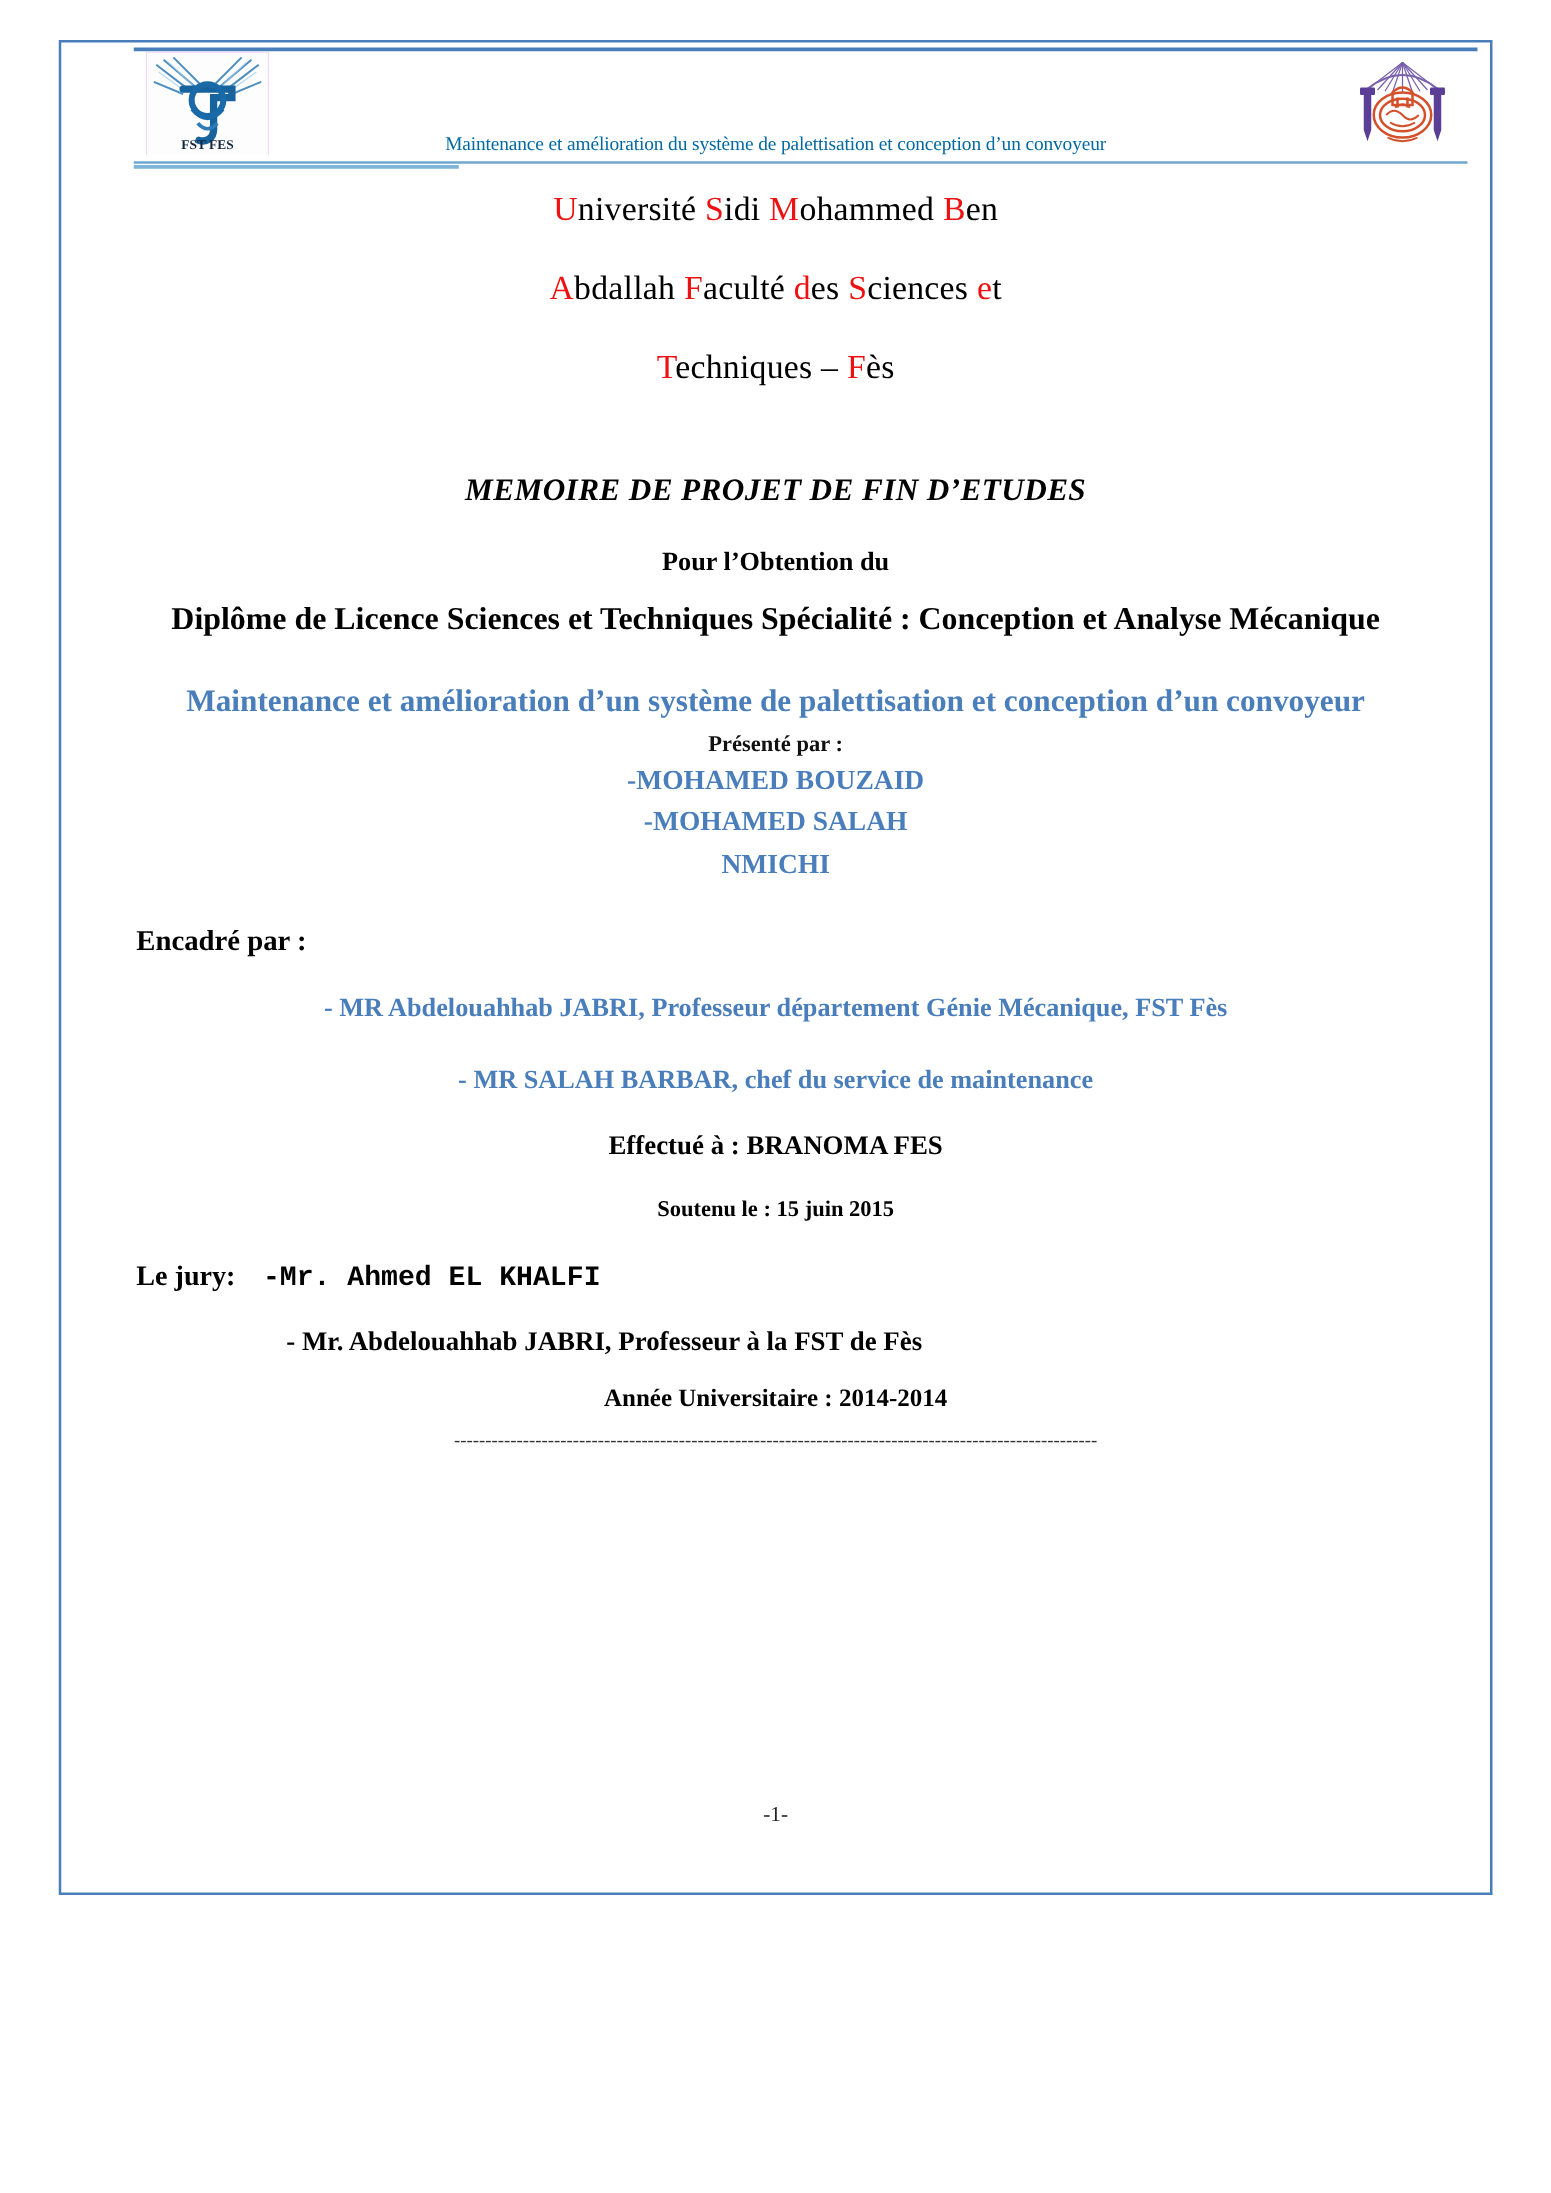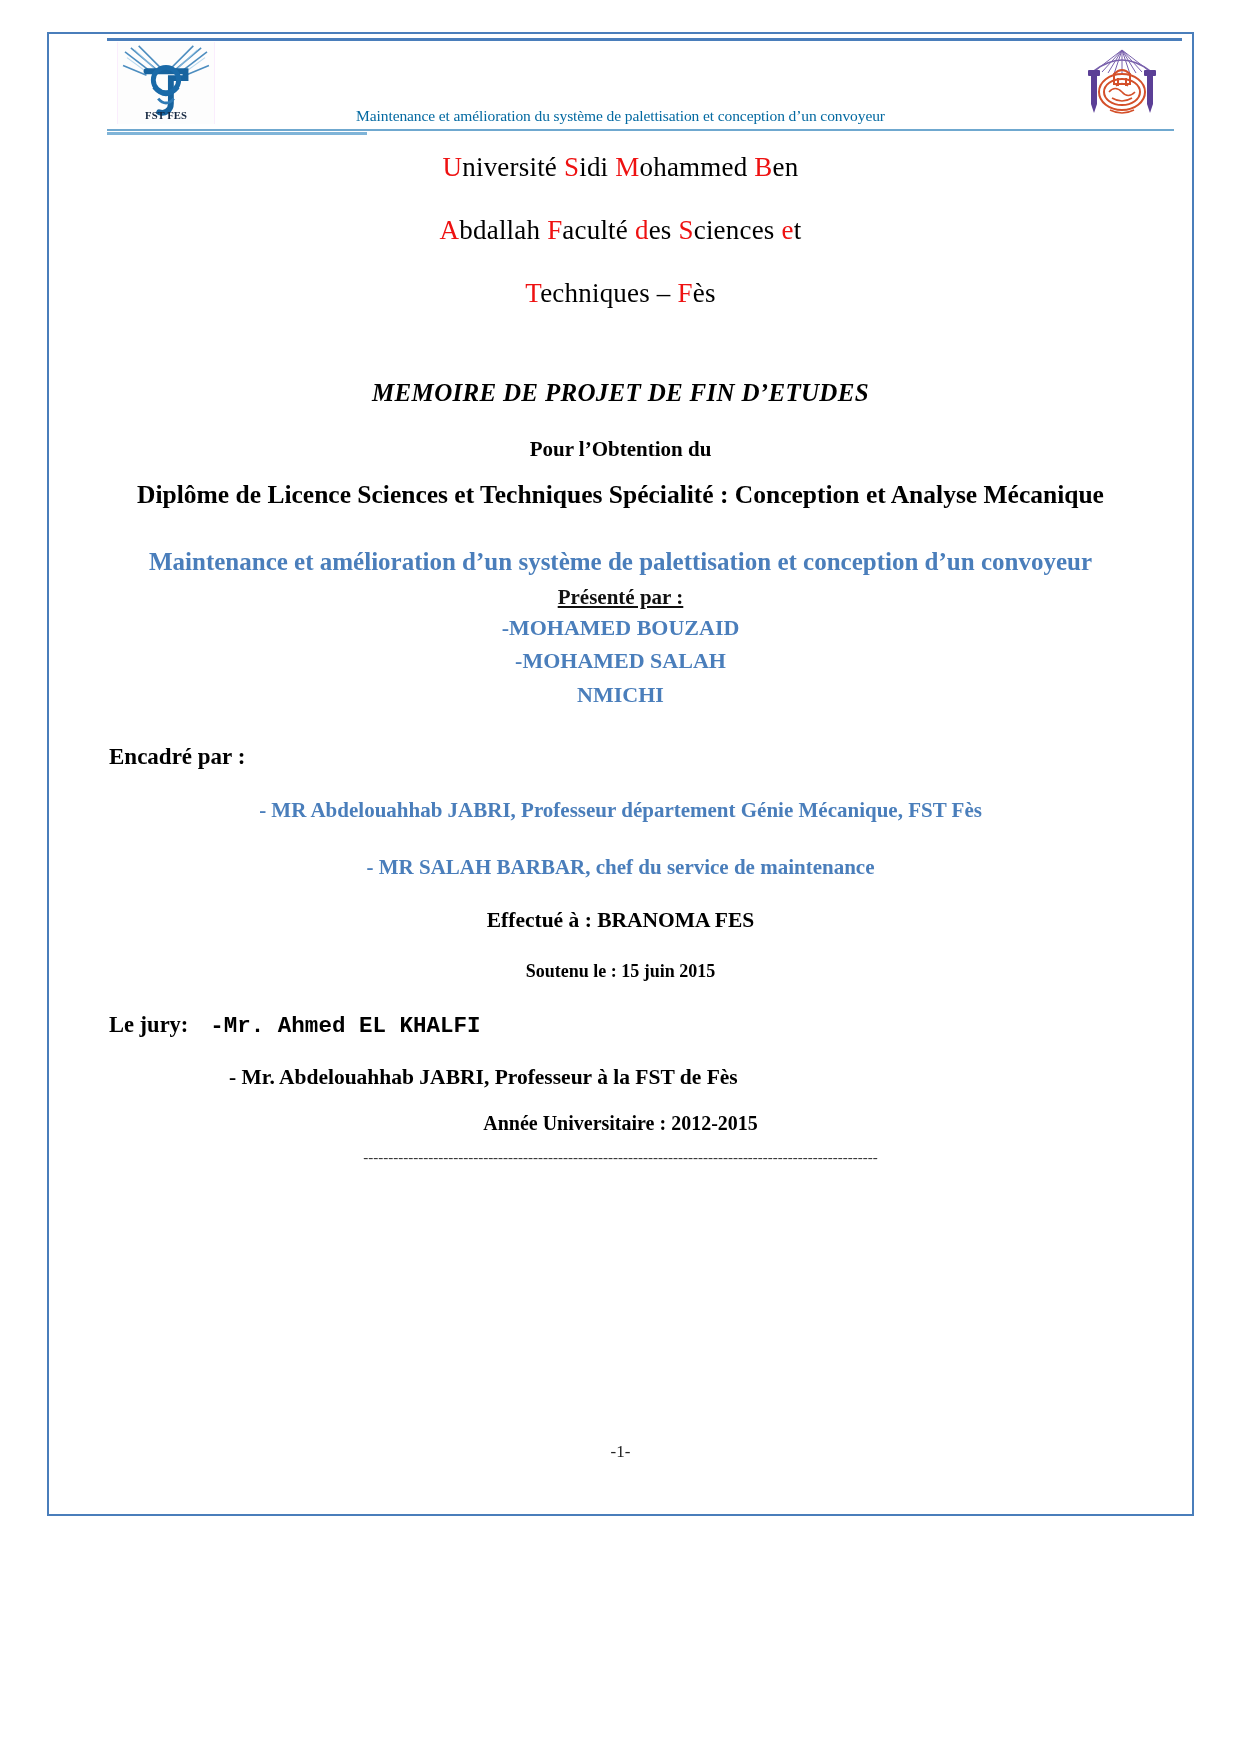--- a/index.html
+++ b/index.html
@@ -120,25 +120,24 @@
   }
 
   .proj-title{
     font-size:25px;
     font-weight:bold;
     color:#4a7ebb;
     margin-top:32px;
     line-height:1.42;
   }
   .presente{
-    font-size:21px;
+    font-size:18px;
     font-weight:bold;
     color:#111;
     margin-top:6px;
-    text-decoration:underline;
   }
   .author{
     font-size:22px;
     font-weight:bold;
     color:#4a7ebb;
     line-height:1.42;
     margin-top:2px;
   }
 
   .encadre-label{
@@ -315,19 +314,19 @@
       <div class="supervisor second">- MR SALAH BARBAR, chef du service de maintenance</div>
 
       <div class="effectue">Effectué à : BRANOMA FES</div>
       <div class="soutenu">Soutenu le : 15 juin 2015</div>
 
       <div class="jury-row">
         <span>Le jury:</span><span class="jury-name">-Mr. Ahmed EL KHALFI</span>
       </div>
       <div class="jury-member2">- Mr. Abdelouahhab JABRI, Professeur à la FST de Fès</div>
 
-      <div class="annee">Année Universitaire : 2012-2015</div>
+      <div class="annee">Année Universitaire : 2014-2014</div>
       <div class="dashed-sep">-------------------------------------------------------------------------------------------------------</div>
     </div>
 
     <div class="page-num">-1-</div>
   </div>
 </div>
 
 </body></html>

